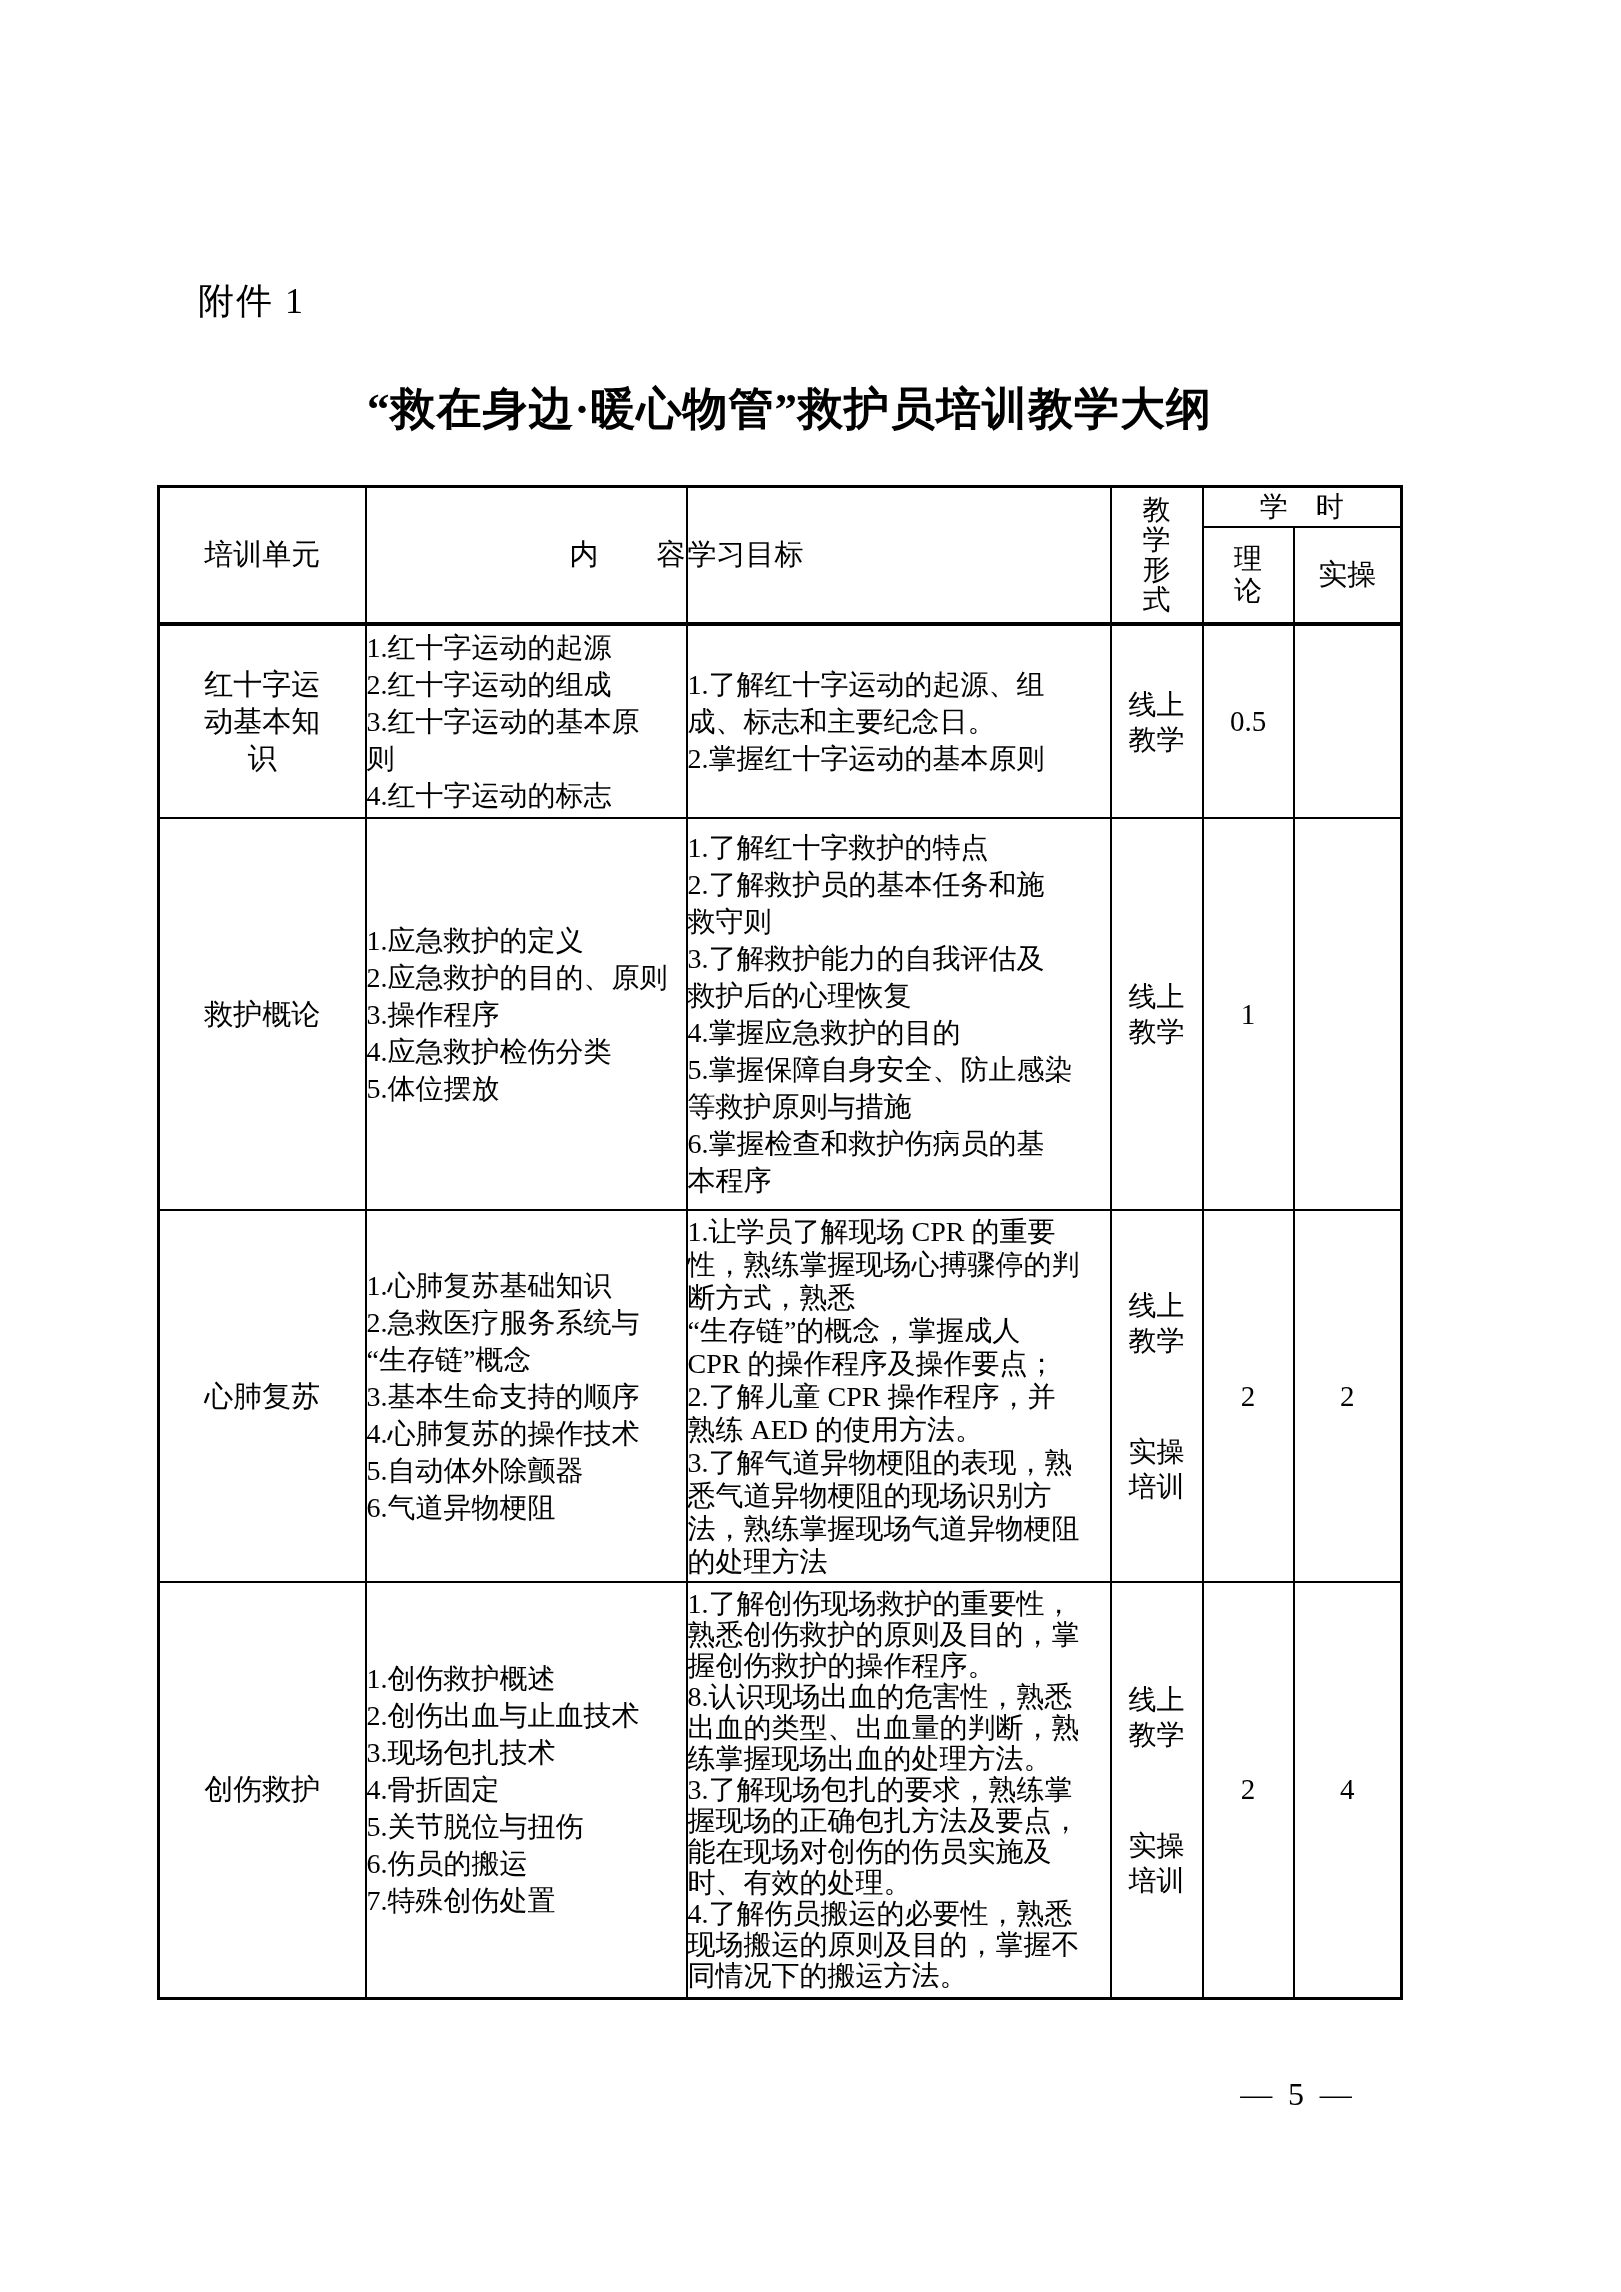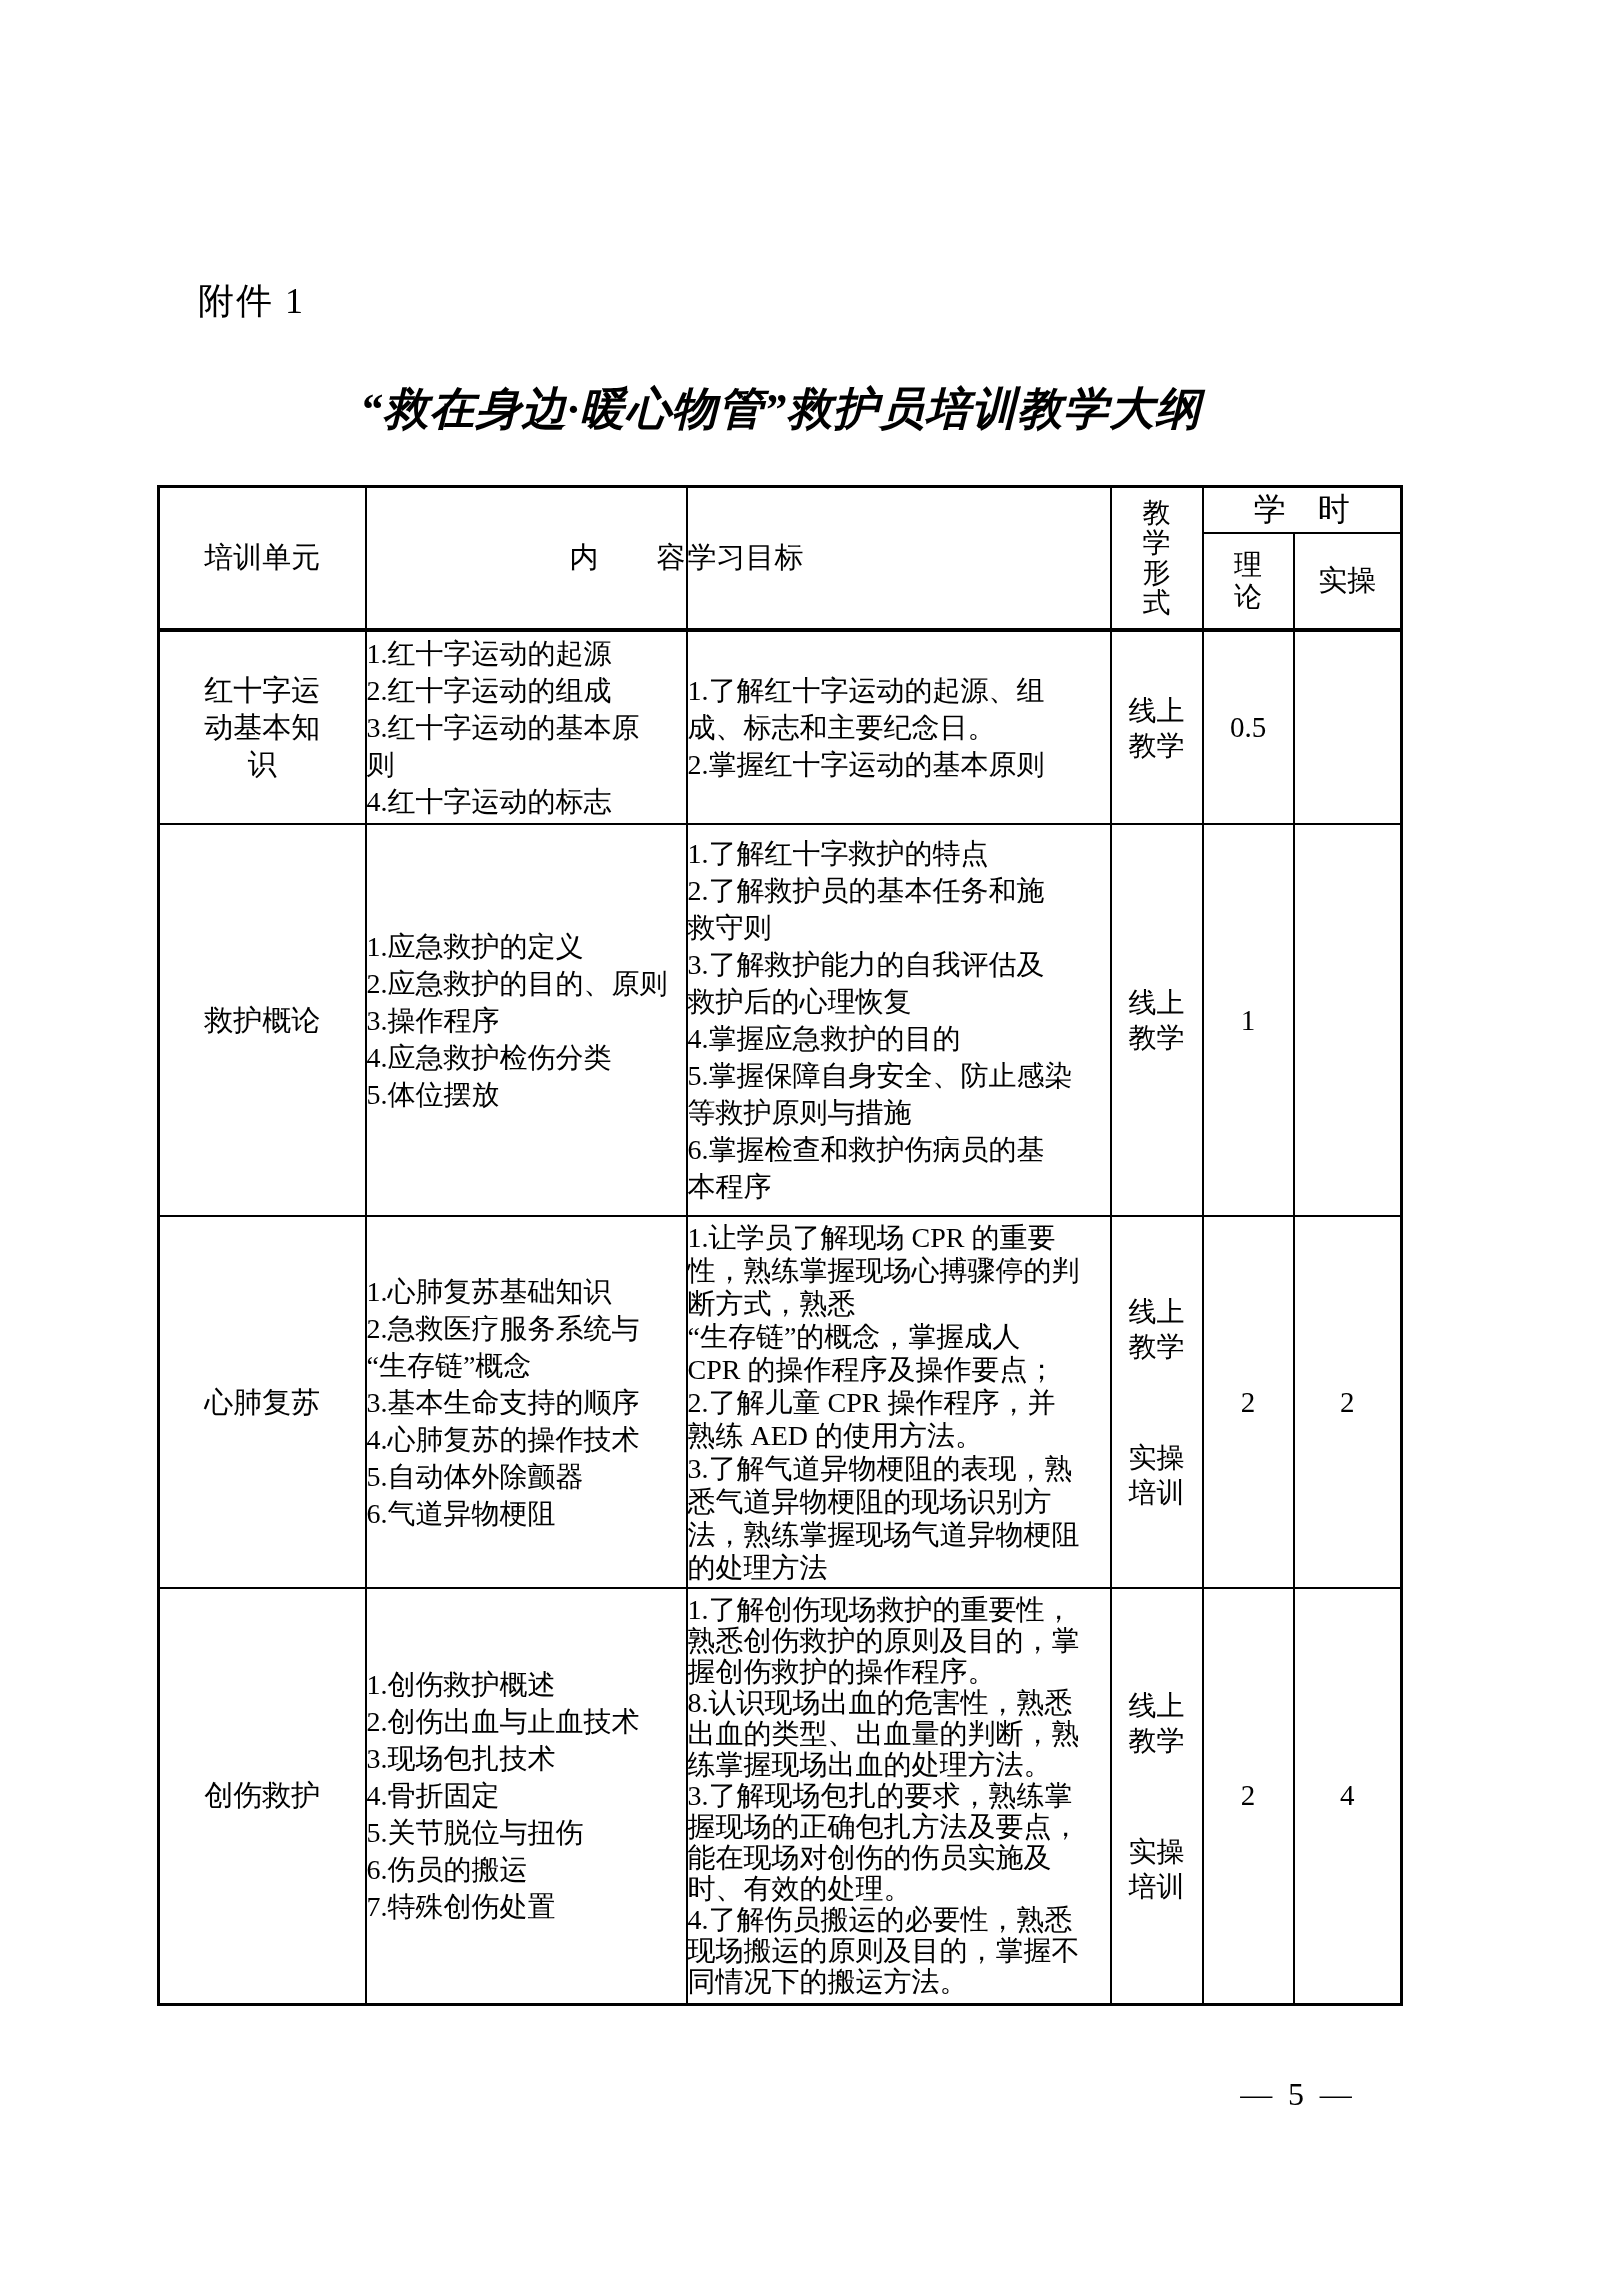--- a/index.html
+++ b/index.html
@@ -10,25 +10,24 @@
     font-family:"Liberation Serif", serif;
     color:#000;
     overflow:hidden;
   }
   .attachment{
     position:absolute;left:198px;top:282px;
     font-size:36px;line-height:1.1;
     letter-spacing:2px;
   }
   .doc-title{
-    position:absolute;left:159px;top:382px;width:1243px;
+    position:absolute;left:168px;top:382px;width:1243px;
     text-align:center;font-size:45px;font-weight:bold;
     line-height:1.2;letter-spacing:1px;
     white-space:nowrap;
-    font-style:italic;
   }
   table.syllabus{
     position:absolute;left:157px;top:485px;
     border-collapse:collapse;table-layout:fixed;
     border:3.9px solid #000;
     font-size:28px;
   }
   table.syllabus th, table.syllabus td{
     border:2px solid #000;
     padding:0;
@@ -39,21 +38,21 @@
   }
   
   table.syllabus tr.data-row-first > td{border-top:4.9px solid #000;margin-left:40px;}
   table.syllabus tr.last-row > td{border-bottom:3.9px solid #000;}
 
   th.h-unit,th.h-content,th.h-objectives{font-size:29px;}
   th.h-unit{text-align:center;margin-top:6px;}
   th.h-content{text-align:right;padding-left:13.7px;}
   th.h-objectives{text-align:left;padding-left:13.7px;}
   th.h-form{text-align:center;font-size:28px;line-height:30px;}
-  th.h-hours{text-align:center;font-size:32px;height:29px;}
+  th.h-hours{text-align:center;font-size:28px;height:29px;}
   th.h-theory{text-align:center;font-size:28px;line-height:32px;height:94px;}
   th.h-practice{text-align:center;font-size:29px;}
 
   td.c-unit{text-align:center;line-height:37px;font-size:29px;}
   td.c-content{text-align:left;padding-left:12.7px;padding-right:5.9px;line-height:37px;}
   td.c-objectives{text-align:left;padding-left:11.8px;padding-right:5.9px;line-height:37px;}
   td.c-objectives.lh34{line-height:33px;}
   td.c-objectives.lh32{line-height:31px;}
   td.c-form{text-align:center;}
   td.c-hours{text-align:center;font-size:29px;}

